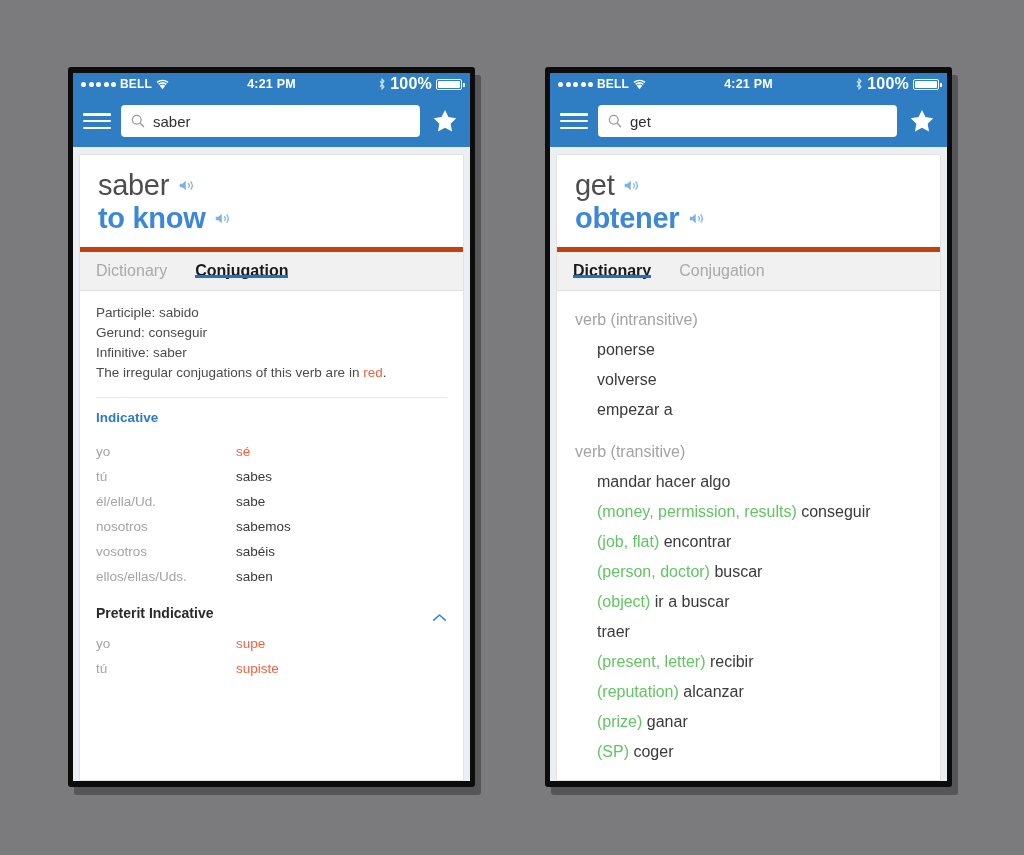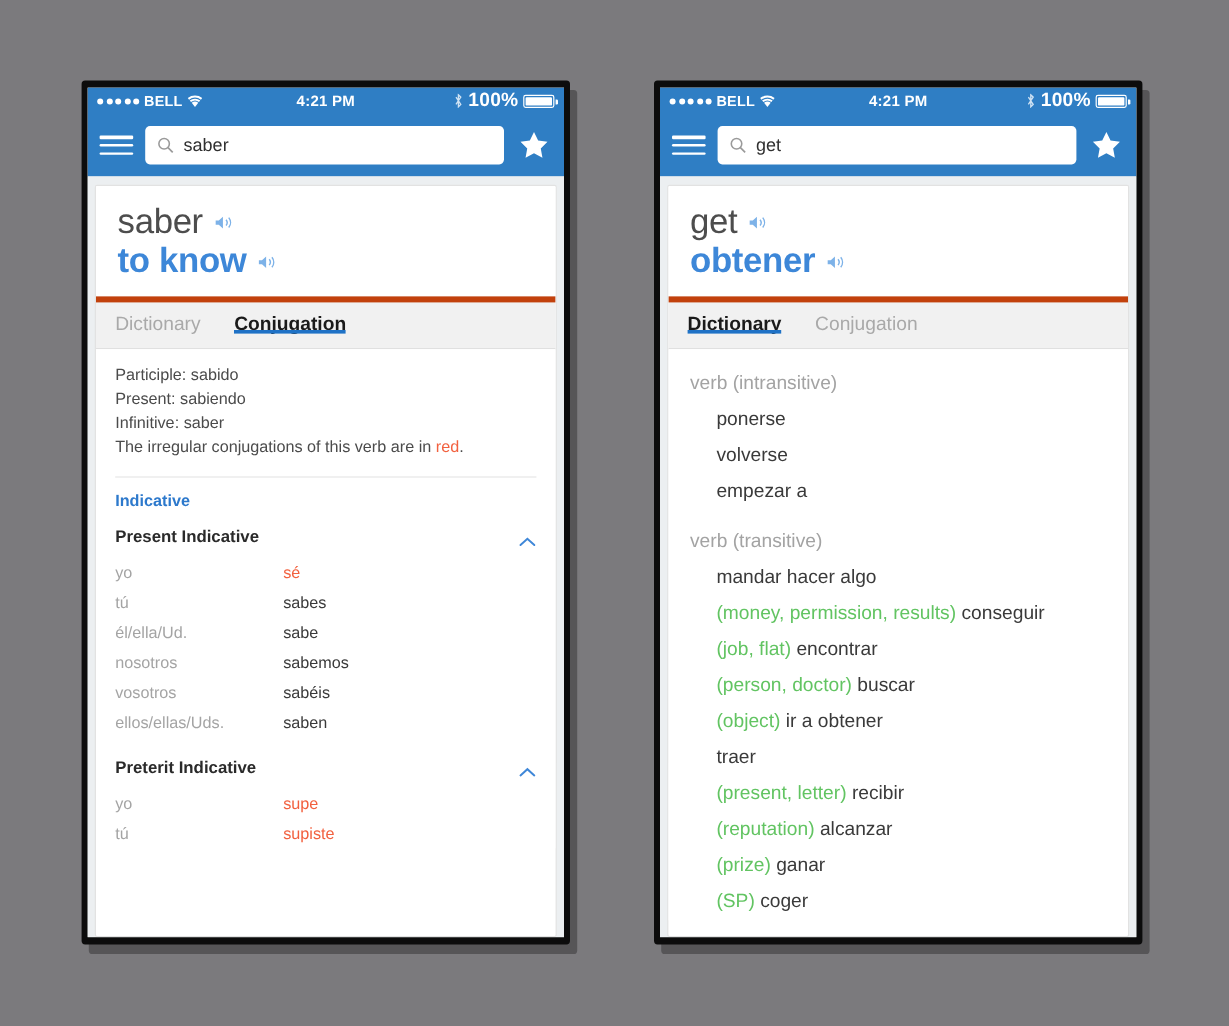--- a/index.html
+++ b/index.html
@@ -367,36 +367,28 @@
             </div>
           </div>
 
           <div class="tabs">
             <div class="tab">Dictionary</div>
             <div class="tab active">Conjugation</div>
           </div>
 
           <div class="body">
             <div class="meta-line">Participle: sabido</div>
-            <div class="meta-line">Present: sabiendo</div>
+            <div class="meta-line">Gerund: conseguir</div>
             <div class="meta-line">Infinitive: saber</div>
             <div class="meta-line"><span>The irregular conjugations of this verb are in </span><span class="red">red</span><span>.</span></div>
 
             <div class="hr"></div>
 
             <div class="mood">Indicative</div>
 
-            <div class="tense-head">
-              <span>Present Indicative</span>
-              <span class="chev">
-                <svg viewBox="0 0 16 10" width="15" height="9">
-                    <path d="M1.6 8 L8 2.2 L14.4 8" stroke="#3f87d8" stroke-width="1.8" fill="none" stroke-linecap="round"></path>
-                  </svg>
-              </span>
-            </div>
 
             <div class="conj-row">
               <span class="pronoun">yo</span>
               <span class="form irregular">sé</span>
             </div>
             <div class="conj-row">
               <span class="pronoun">tú</span>
               <span class="form">sabes</span>
             </div>
             <div class="conj-row">
@@ -533,21 +525,21 @@
             <div class="pos">verb (intransitive)</div>
             <div class="sense"><span>ponerse</span></div>
             <div class="sense"><span>volverse</span></div>
             <div class="sense"><span>empezar a</span></div>
 
             <div class="pos spaced">verb (transitive)</div>
             <div class="sense"><span>mandar hacer algo</span></div>
             <div class="sense"><span class="green">(money, permission, results)</span> <span>conseguir</span></div>
             <div class="sense"><span class="green">(job, flat)</span> <span>encontrar</span></div>
             <div class="sense"><span class="green">(person, doctor)</span> <span>buscar</span></div>
-            <div class="sense"><span class="green">(object)</span> <span>ir a obtener</span></div>
+            <div class="sense"><span class="green">(object)</span> <span>ir a buscar</span></div>
             <div class="sense"><span>traer</span></div>
             <div class="sense"><span class="green">(present, letter)</span> <span>recibir</span></div>
             <div class="sense"><span class="green">(reputation)</span> <span>alcanzar</span></div>
             <div class="sense"><span class="green">(prize)</span> <span>ganar</span></div>
             <div class="sense"><span class="green">(SP)</span> <span>coger</span></div>
 
           </div>
 
         </div>
       </div>

